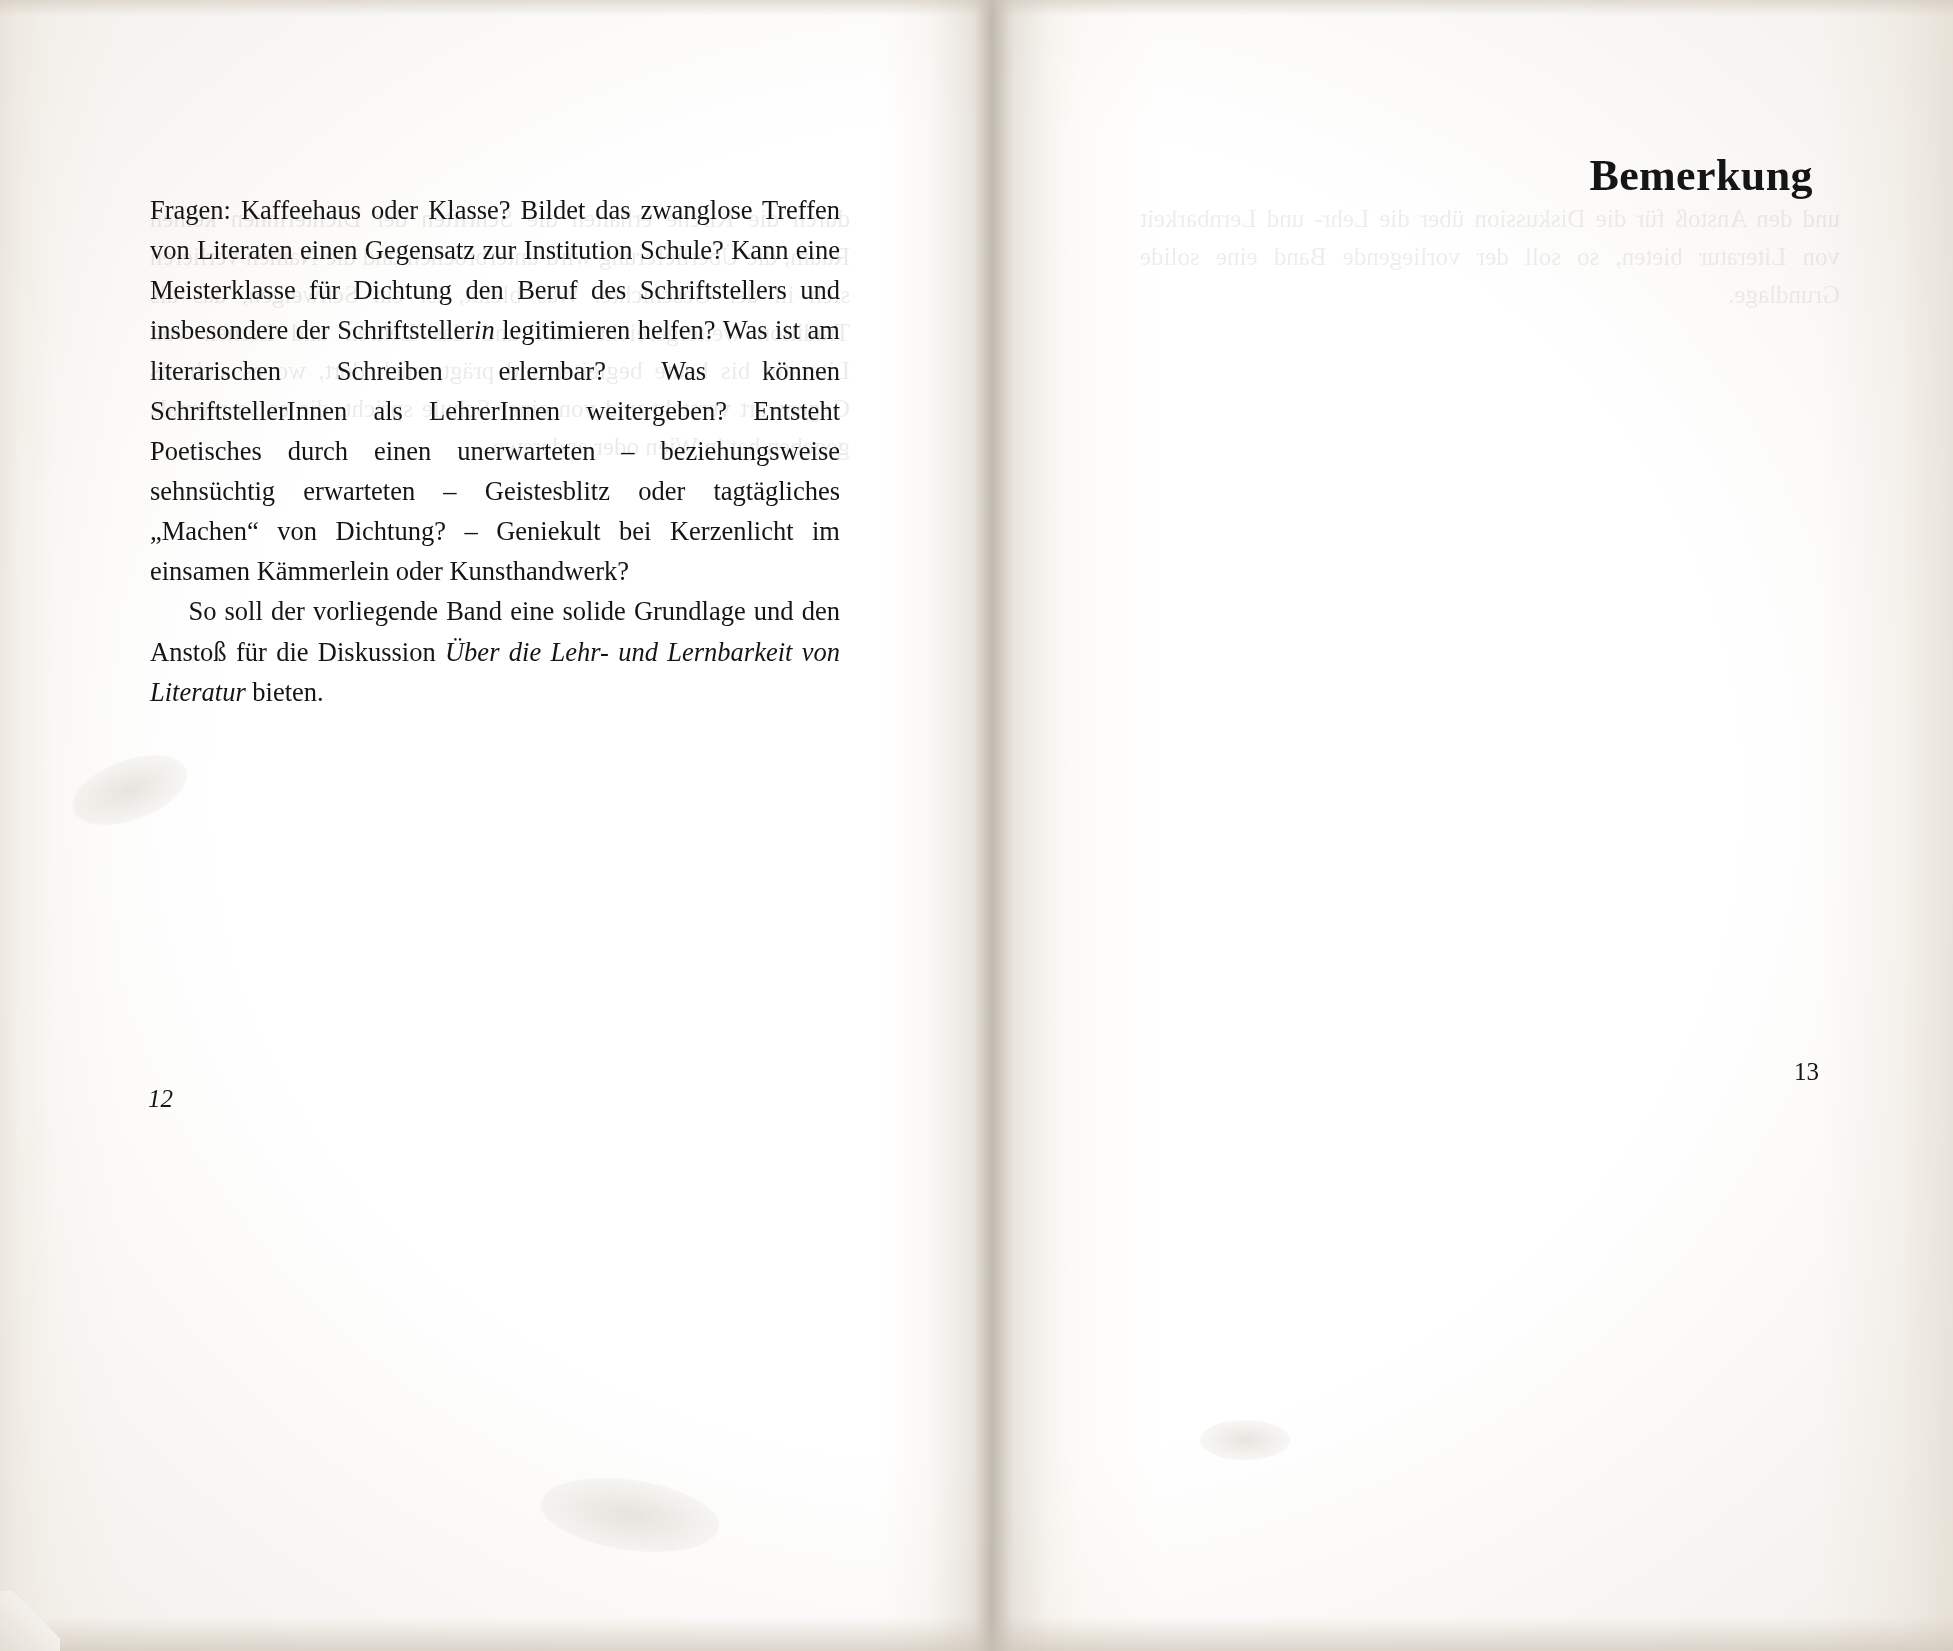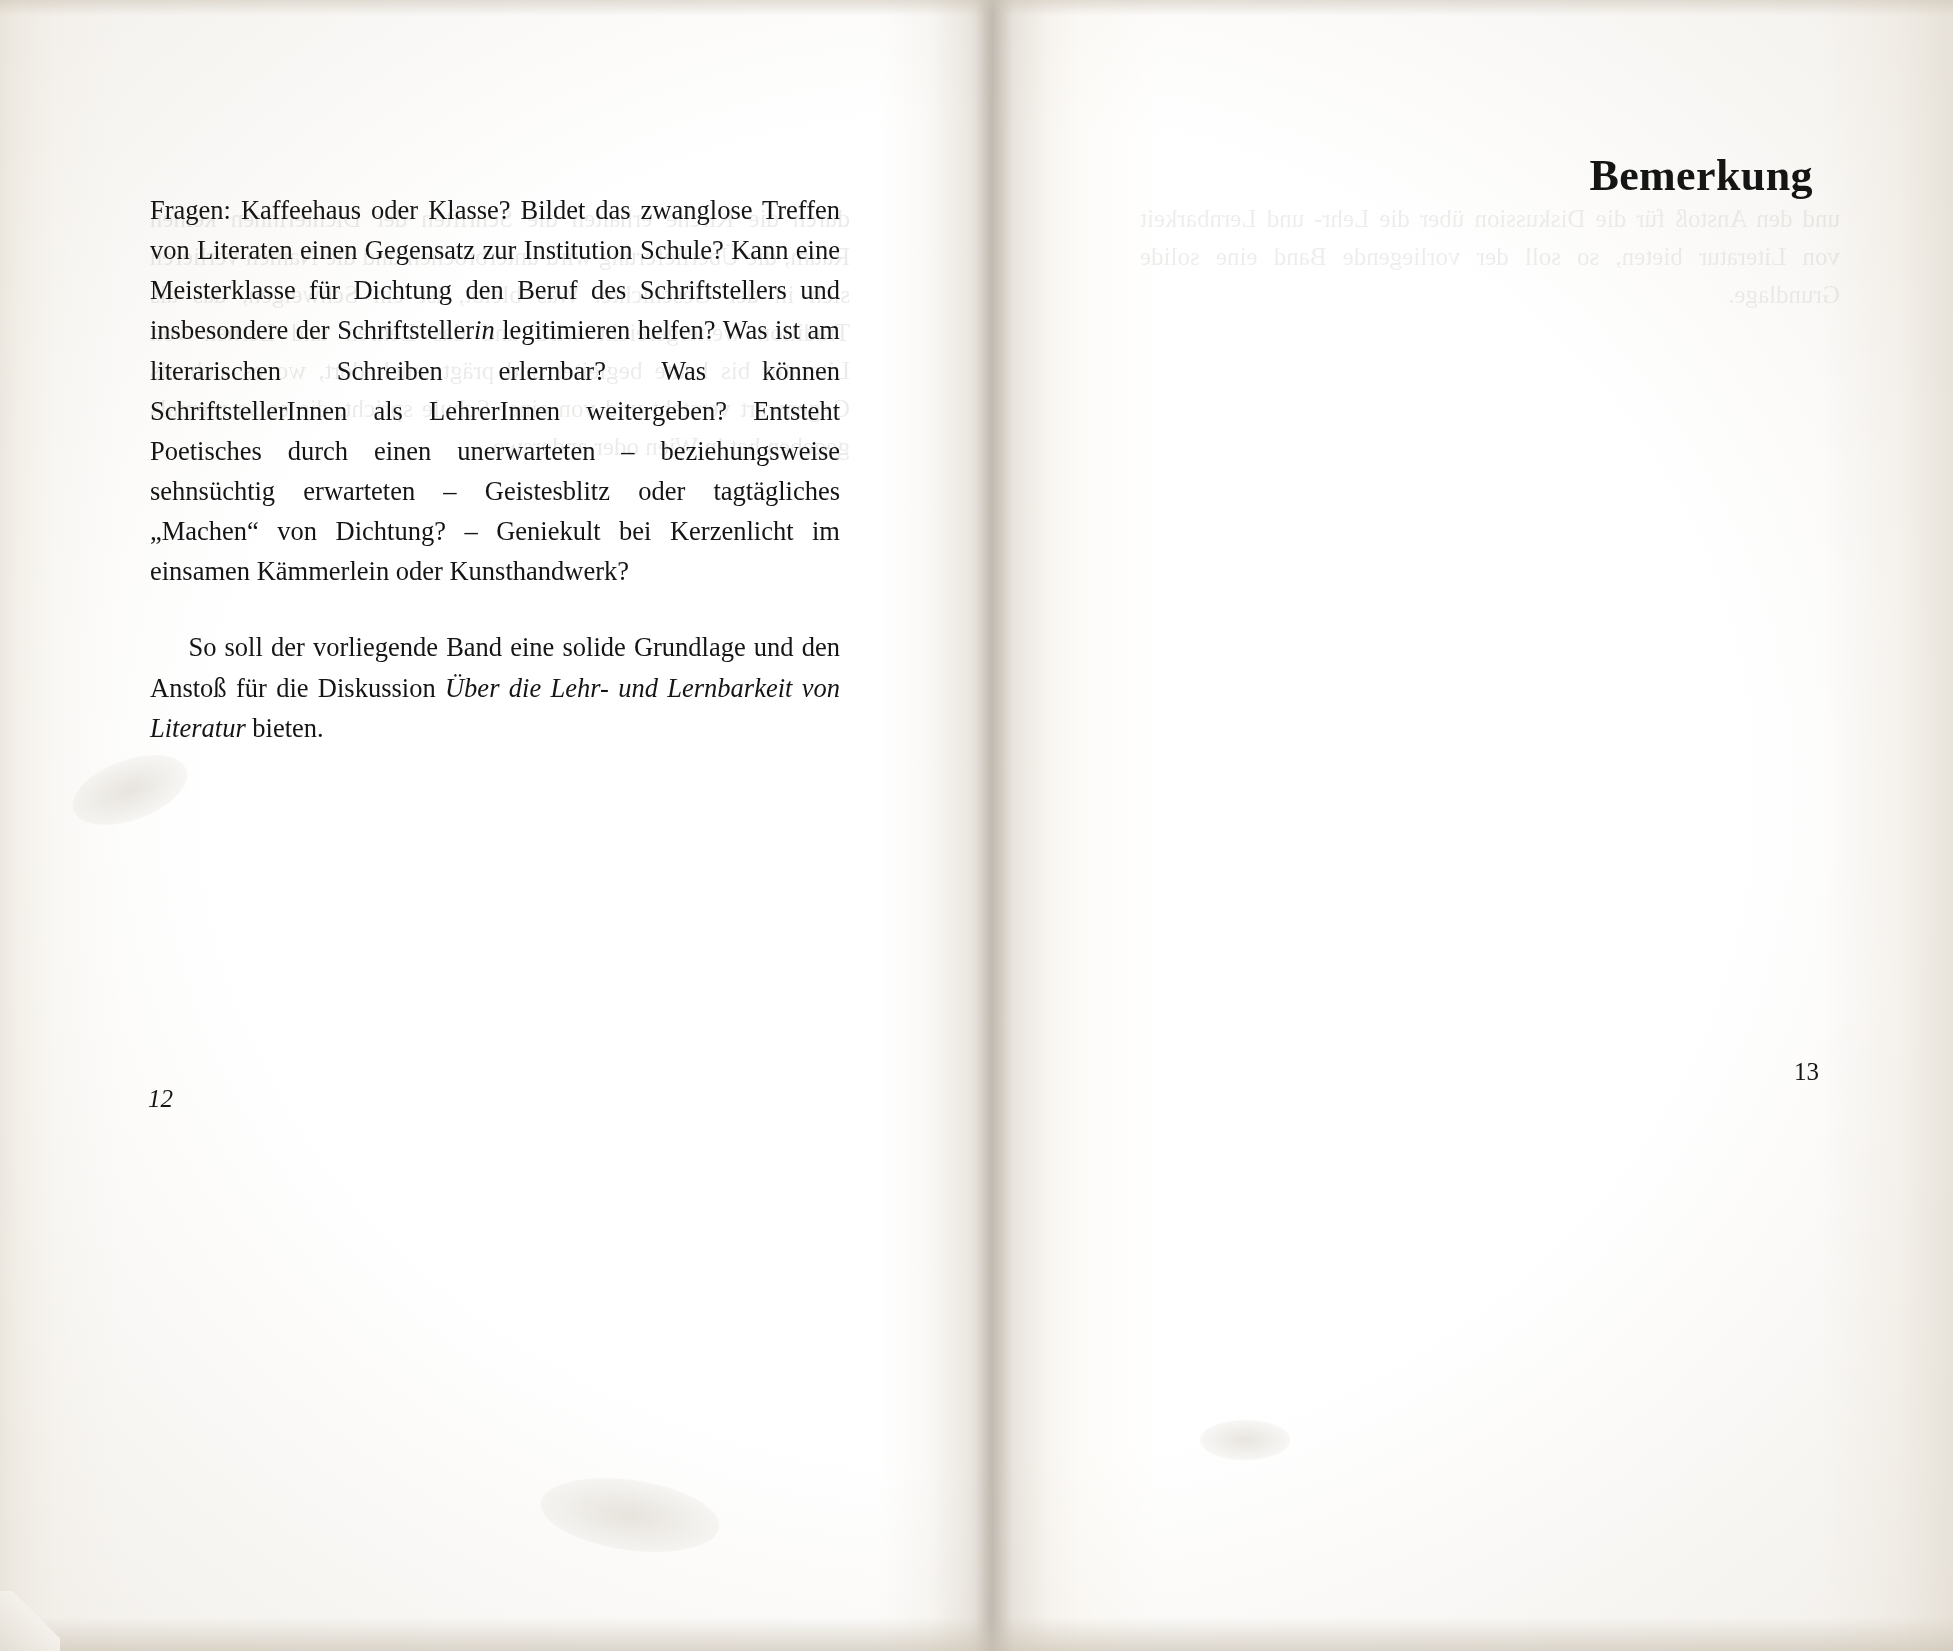--- a/index.html
+++ b/index.html
@@ -119,21 +119,20 @@
     text-justify: inter-word;
     hyphens: manual;
   }
   .col-left  { left: 150px; top: 190px; }
 
   p {
     margin: 0;
   }
   p.indent {
     text-indent: 1.45em;
-    margin-top: 36px;
   }
 
   .signature {
     margin-top: 1.85em;
     text-align: right;
     font-style: italic;
     font-size: 26.5px;
   }
 
   .chapter-title {

